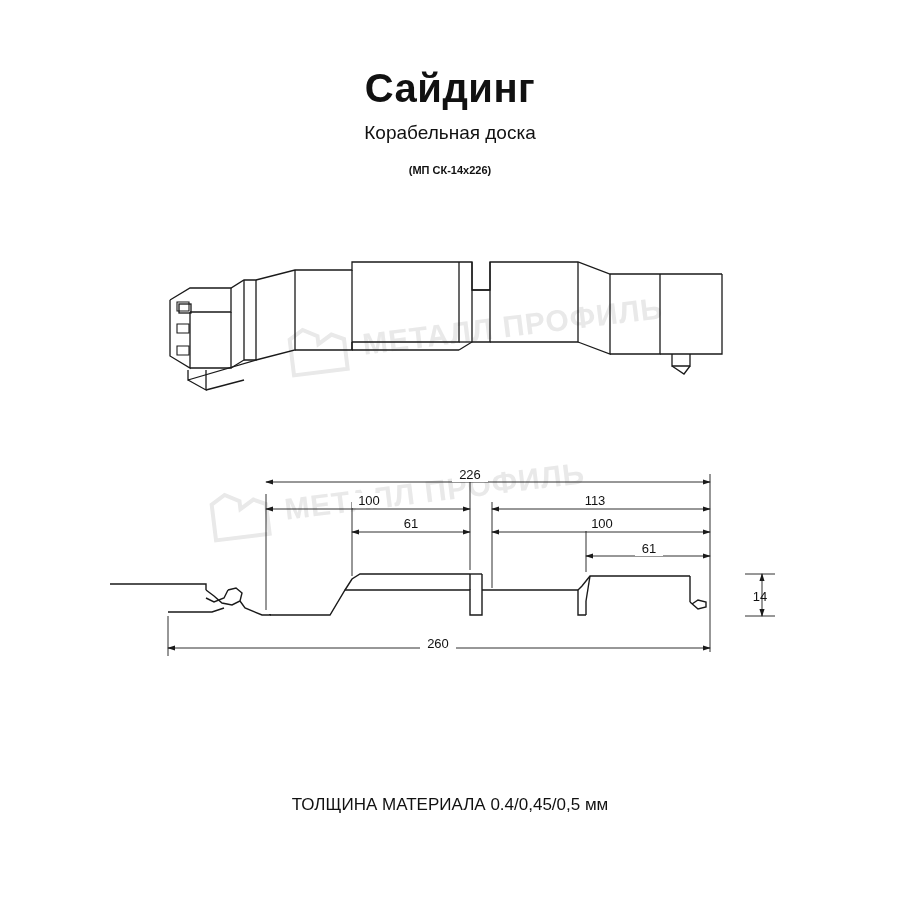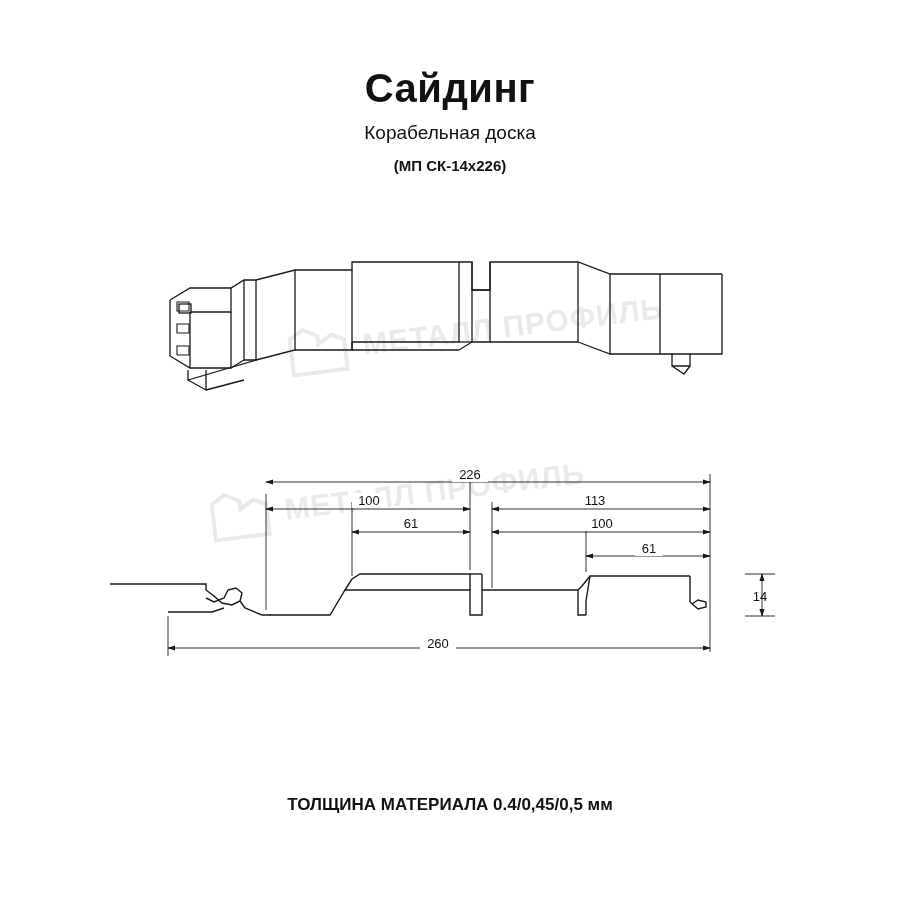--- a/index.html
+++ b/index.html
@@ -36,23 +36,23 @@
     line-height: 1.1;
     color: #111111;
   }
   .title-sub {
     font-size: 19px;
     font-weight: normal;
     margin-top: 12px;
     color: #111111;
   }
   .title-code {
-    font-size: 15px;
+    font-size: 11px;
     font-weight: bold;
-    margin-top: 13px;
+    margin-top: 20px;
     color: #111111;
   }
 
   
   .drawing {
     position: absolute;
     left: 0;
     top: 4px;
     width: 900px;
     height: 900px;
@@ -78,21 +78,21 @@
   .wm2 { left: 208px; top: 470px; transform: rotate(-7deg); }
 
   
   .footer {
     position: absolute;
     left: 0;
     top: 795px;
     width: 900px;
     text-align: center;
     font-size: 17px;
-    font-weight: bold;
+    font-weight: normal;
     color: #111111;
   }
 
   .dim-label {
     font-family: "Liberation Sans", sans-serif;
     font-size: 13px;
     fill: #111111;
   }
 </style>
 </head>

